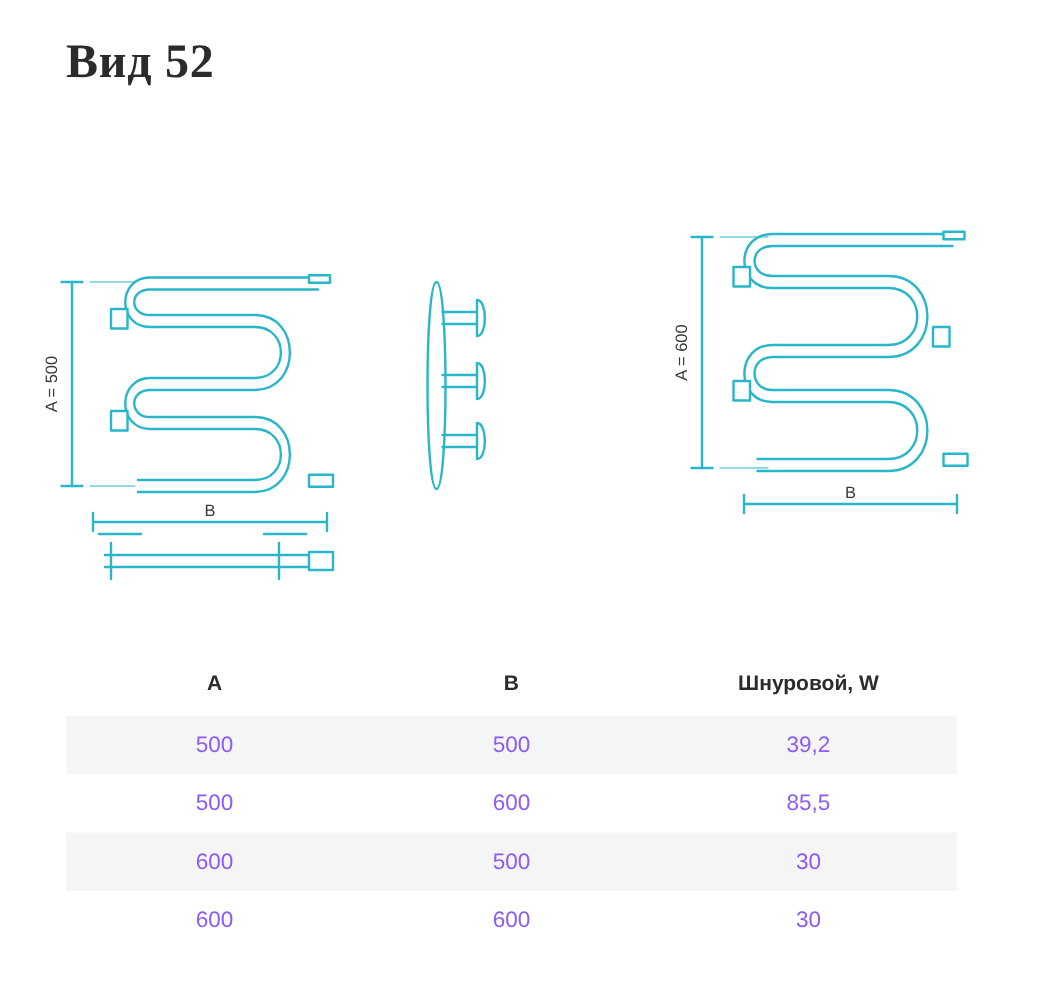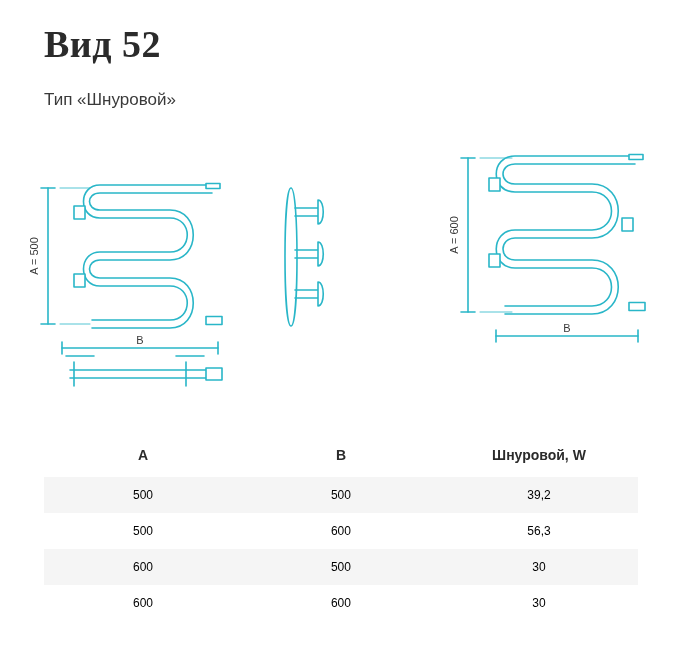--- a/index.html
+++ b/index.html
@@ -18,21 +18,21 @@
   .page {
     position: relative;
     width: 700px;
     height: 663px;
   }
   .title {
     position: absolute;
     left: 44px;
     top: 22px;
     font-family: "Liberation Serif", serif;
-    font-size: 38px;
+    font-size: 32px;
     font-weight: bold;
     color: #2b2b2b;
     letter-spacing: 0.5px;
   }
   .subtitle {
     position: absolute;
     left: 44px;
     top: 90px;
     font-size: 17px;
     color: #3a3a3a;
@@ -61,40 +61,39 @@
     font-size: 14px;
     font-weight: bold;
     color: #2b2b2b;
     padding: 10px 0 14px 0;
     text-align: center;
     background: #ffffff;
   }
   table.spec td {
     text-align: center;
     padding: 11px 0;
-    color: #000000;
-    font-size: 12px;
+    color: #8b5cf6;
+    font-size: 15px;
   }
   table.spec tbody tr:nth-child(odd) td {
     background: #f5f5f5;
   }
   table.spec tbody tr:nth-child(even) td {
     background: #ffffff;
   }
   .col-a  { width: 33.33%; }
   .col-b  { width: 33.33%; }
   .col-p  { width: 33.34%; }
 </style>
 </head>
 <body>
 
 <div class="page">
 
   <div class="title">Вид 52</div>
-  <div class="subtitle">Тип «Шнуровой»</div>
 
   <div class="drawings">
     <svg width="700" height="290" viewBox="0 0 700 290">
       <g fill="none" stroke="#29b6c8" stroke-width="1.6" stroke-linecap="round" stroke-linejoin="round">
 
         <g transform="translate(0,0)">
 
           <path d="M212,55 L100,55 C78,55 78,88 100,88 L170,88 C193,88 193,122 170,122
                    L100,122 C78,122 78,156 100,156 L170,156 C193,156 193,190 170,190 L92,190"></path>
           <path d="M212,63 L100,63 C86,63 86,80 100,80 L170,80 C201,80 201,130 170,130
@@ -175,21 +174,21 @@
     </thead>
     <tbody>
       <tr>
         <td>500</td>
         <td>500</td>
         <td>39,2</td>
       </tr>
       <tr>
         <td>500</td>
         <td>600</td>
-        <td>56,3</td>
+        <td>85,5</td>
       </tr>
       <tr>
         <td>600</td>
         <td>500</td>
         <td>30</td>
       </tr>
       <tr>
         <td>600</td>
         <td>600</td>
         <td>30</td>

